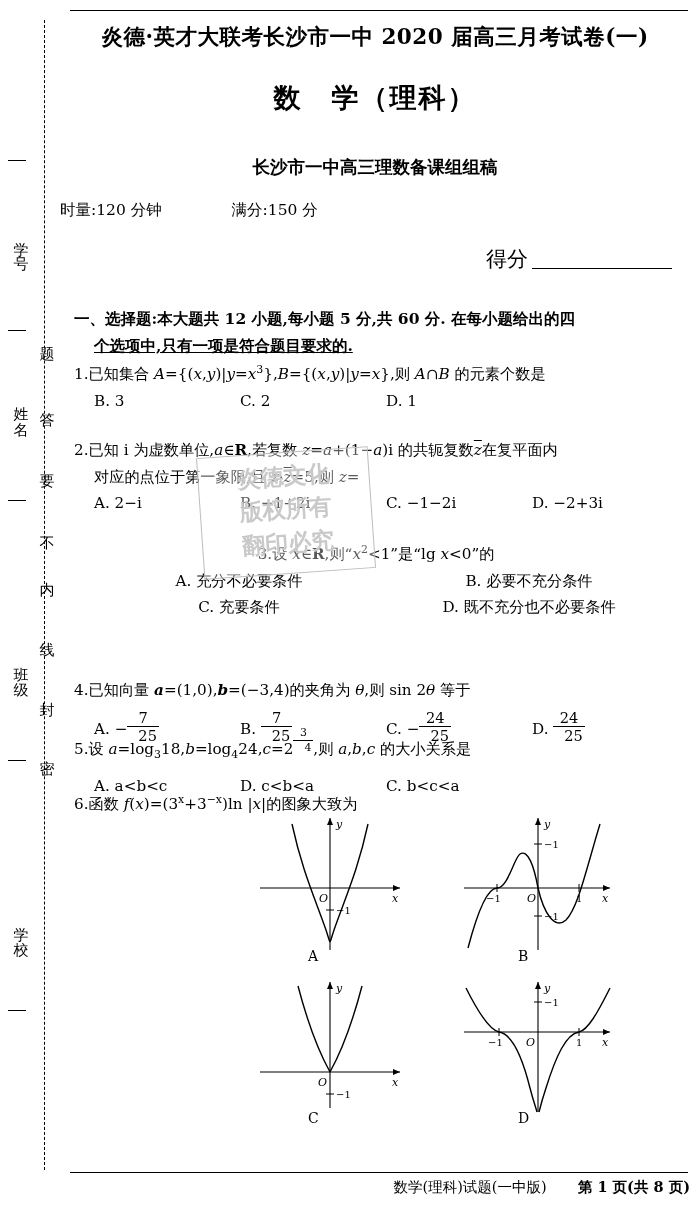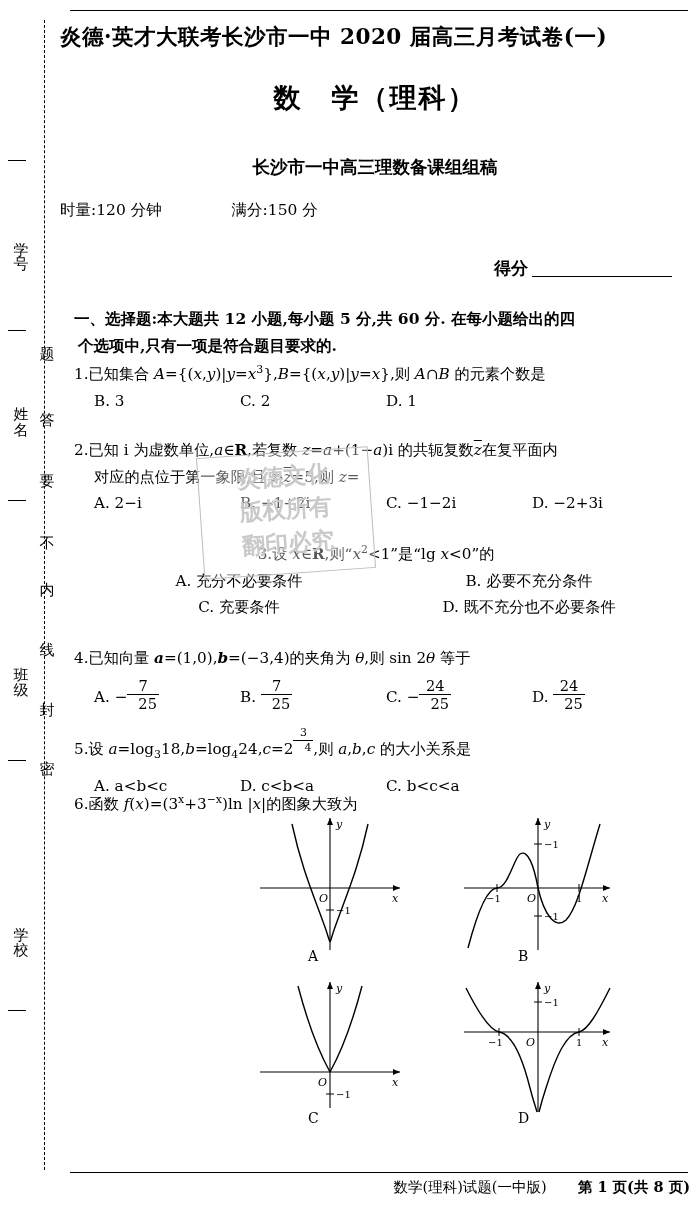--- a/index.html
+++ b/index.html
@@ -30,50 +30,50 @@
   }
 
   
   .content{
     position:absolute;left:60px;top:0;width:630px;height:1205px;
   }
   .topline{position:absolute;left:10px;top:10px;width:618px;border-top:1.4px solid #000;}
   .botline{position:absolute;left:10px;top:1172px;width:618px;border-top:1.4px solid #000;}
 
   .title{
-    position:absolute;left:0;top:22px;width:630px;
+    position:absolute;left:0;top:22px;width:630px;text-align:center;
     font-size:21.5px;font-weight:bold;letter-spacing:0.5px;
     font-family:"DejaVu Serif","Liberation Serif",serif;
   }
   .subject{
     position:absolute;left:0;top:80px;width:630px;text-align:center;
     font-size:27px;font-weight:bold;letter-spacing:2px;
   }
   .org{
     position:absolute;left:0;top:155px;width:630px;text-align:center;
     font-size:17.5px;font-weight:bold;
   }
   .timeline{
     position:absolute;left:0;top:200px;width:630px;text-align:left;font-size:15.5px;
   }
   .timeline .gap{display:inline-block;width:60px;}
   .score{
-    position:absolute;right:18px;top:257px;font-size:17px;font-weight:bold;
+    position:absolute;right:18px;top:245px;font-size:21px;
   }
   .score .blank{
     display:inline-block;width:140px;border-bottom:1px solid #000;height:16px;
     vertical-align:-3px;margin-left:4px;
   }
 
   
   .sec{
     position:absolute;left:14px;top:305px;width:604px;
     font-size:15.5px;font-weight:bold;line-height:1.75;
   }
-  .sec .l2{display:block;margin-left:4px;}
+  .sec .l2{display:block;margin-left:20px;text-decoration:underline;}
 
   
   .q{position:absolute;left:14px;width:604px;font-size:15.2px;line-height:1.75;}
   .q .ind{display:block;margin-left:20px;}
   .opts{display:flex;margin-left:20px;}
   .opts .o{flex:0 0 auto;}
   .opts.w4 .o{width:146px;}
   .opts.w2 .o{width:290px;}
   .frac{display:inline-block;vertical-align:-0.55em;text-align:center;font-size:0.96em;}
   .frac .n{display:block;border-bottom:1px solid #000;padding:0 2px;line-height:1.15;}
@@ -191,21 +191,21 @@
       <div class="opts w2">
         <span class="o">A. 充分不必要条件</span>
         <span class="o">B. 必要不充分条件</span>
       </div>
       <div class="opts w2">
         <span class="o">C. 充要条件</span>
         <span class="o">D. 既不充分也不必要条件</span>
       </div>
     </div>
 
-    <div class="q" style="top:645px;">
+    <div class="q" style="top:677px;">
       <div>
         <span>4.</span><span>已知向量 <b><i>a</i></b>=(1,0),<b><i>b</i></b>=(−3,4)的夹角为 <i>θ</i>,则 sin 2<i>θ</i> 等于</span>
       </div>
       <div class="opts w4" style="margin-top:6px;">
         <span class="o">
           <span>A. </span><span>−</span><span class="frac"><span class="n">7</span><span class="d">25</span></span>
         </span>
         <span class="o">
           <span>B. </span><span></span><span class="frac"><span class="n">7</span><span class="d">25</span></span>
         </span>

